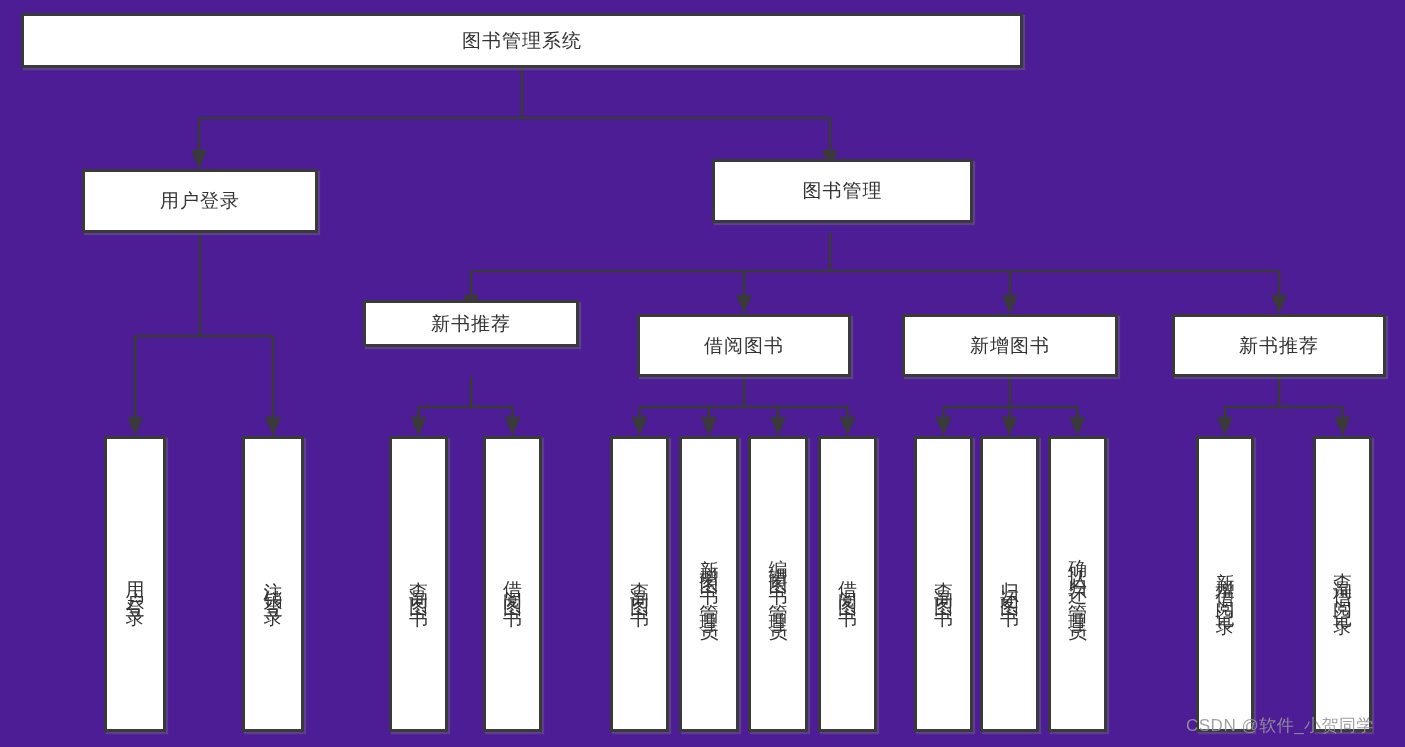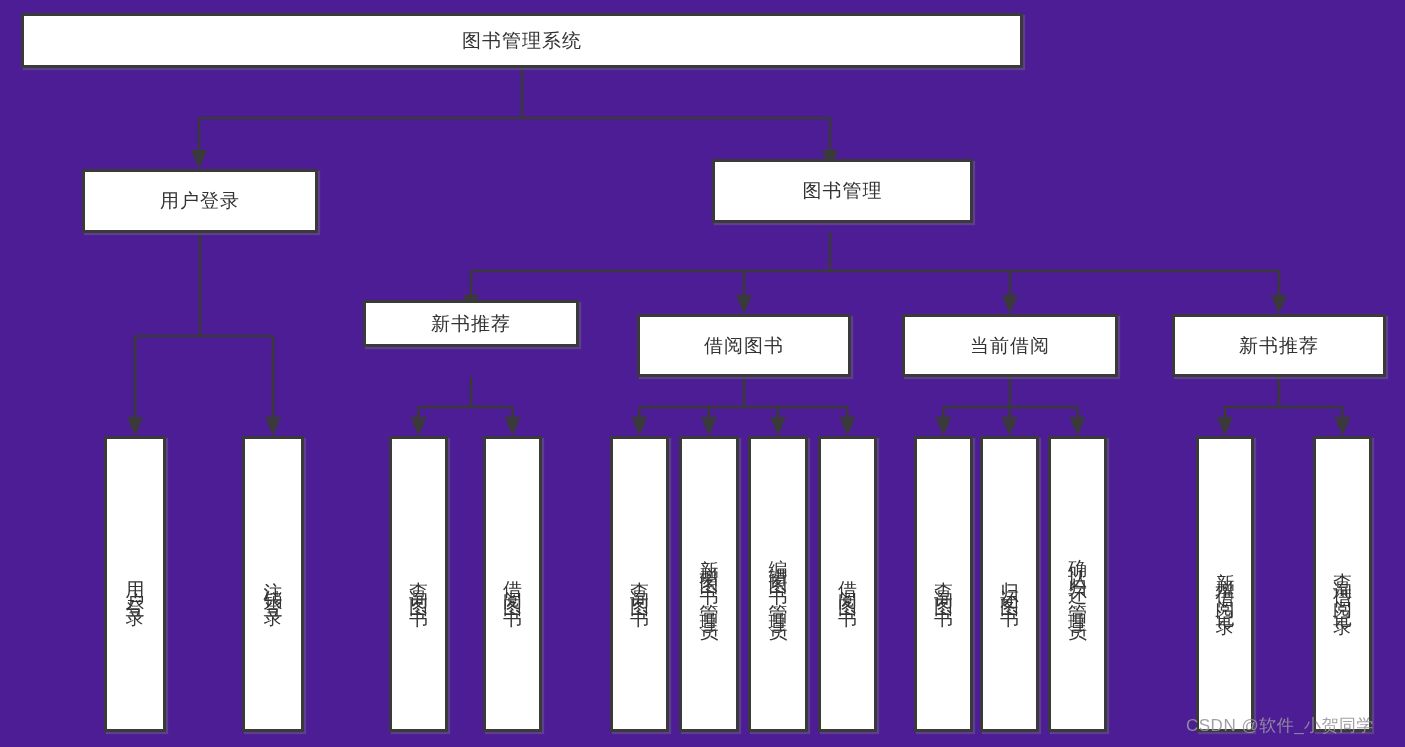--- a/index.html
+++ b/index.html
@@ -81,21 +81,21 @@
     </g>
   </svg>
 
   <div class="box h" style="left:21px;top:13px;width:1002px;height:55px">图书管理系统</div>
 
   <div class="box h" style="left:82px;top:169px;width:236px;height:64px">用户登录</div>
   <div class="box h" style="left:712px;top:159px;width:261px;height:64px">图书管理</div>
 
   <div class="box h" style="left:363px;top:300px;width:216px;height:47px">新书推荐</div>
   <div class="box h" style="left:637px;top:314px;width:214px;height:63px">借阅图书</div>
-  <div class="box h" style="left:902px;top:314px;width:216px;height:63px">当前借阅</div>
+  <div class="box h" style="left:902px;top:314px;width:216px;height:63px">新增图书</div>
   <div class="box h" style="left:1172px;top:314px;width:214px;height:63px">新书推荐</div>
 
   <div class="box v" style="left:104px;top:436px;width:62px;height:296px">用户登录</div>
   <div class="box v" style="left:242px;top:436px;width:62px;height:296px">注销登录</div>
 
   <div class="box v" style="left:389px;top:436px;width:59px;height:296px">查询图书</div>
   <div class="box v" style="left:483px;top:436px;width:59px;height:296px">借阅图书</div>
 
   <div class="box v" style="left:610px;top:436px;width:59px;height:296px">查询图书</div>
   <div class="box v" style="left:679px;top:436px;width:60px;height:296px">新增图书（管理员）</div>

